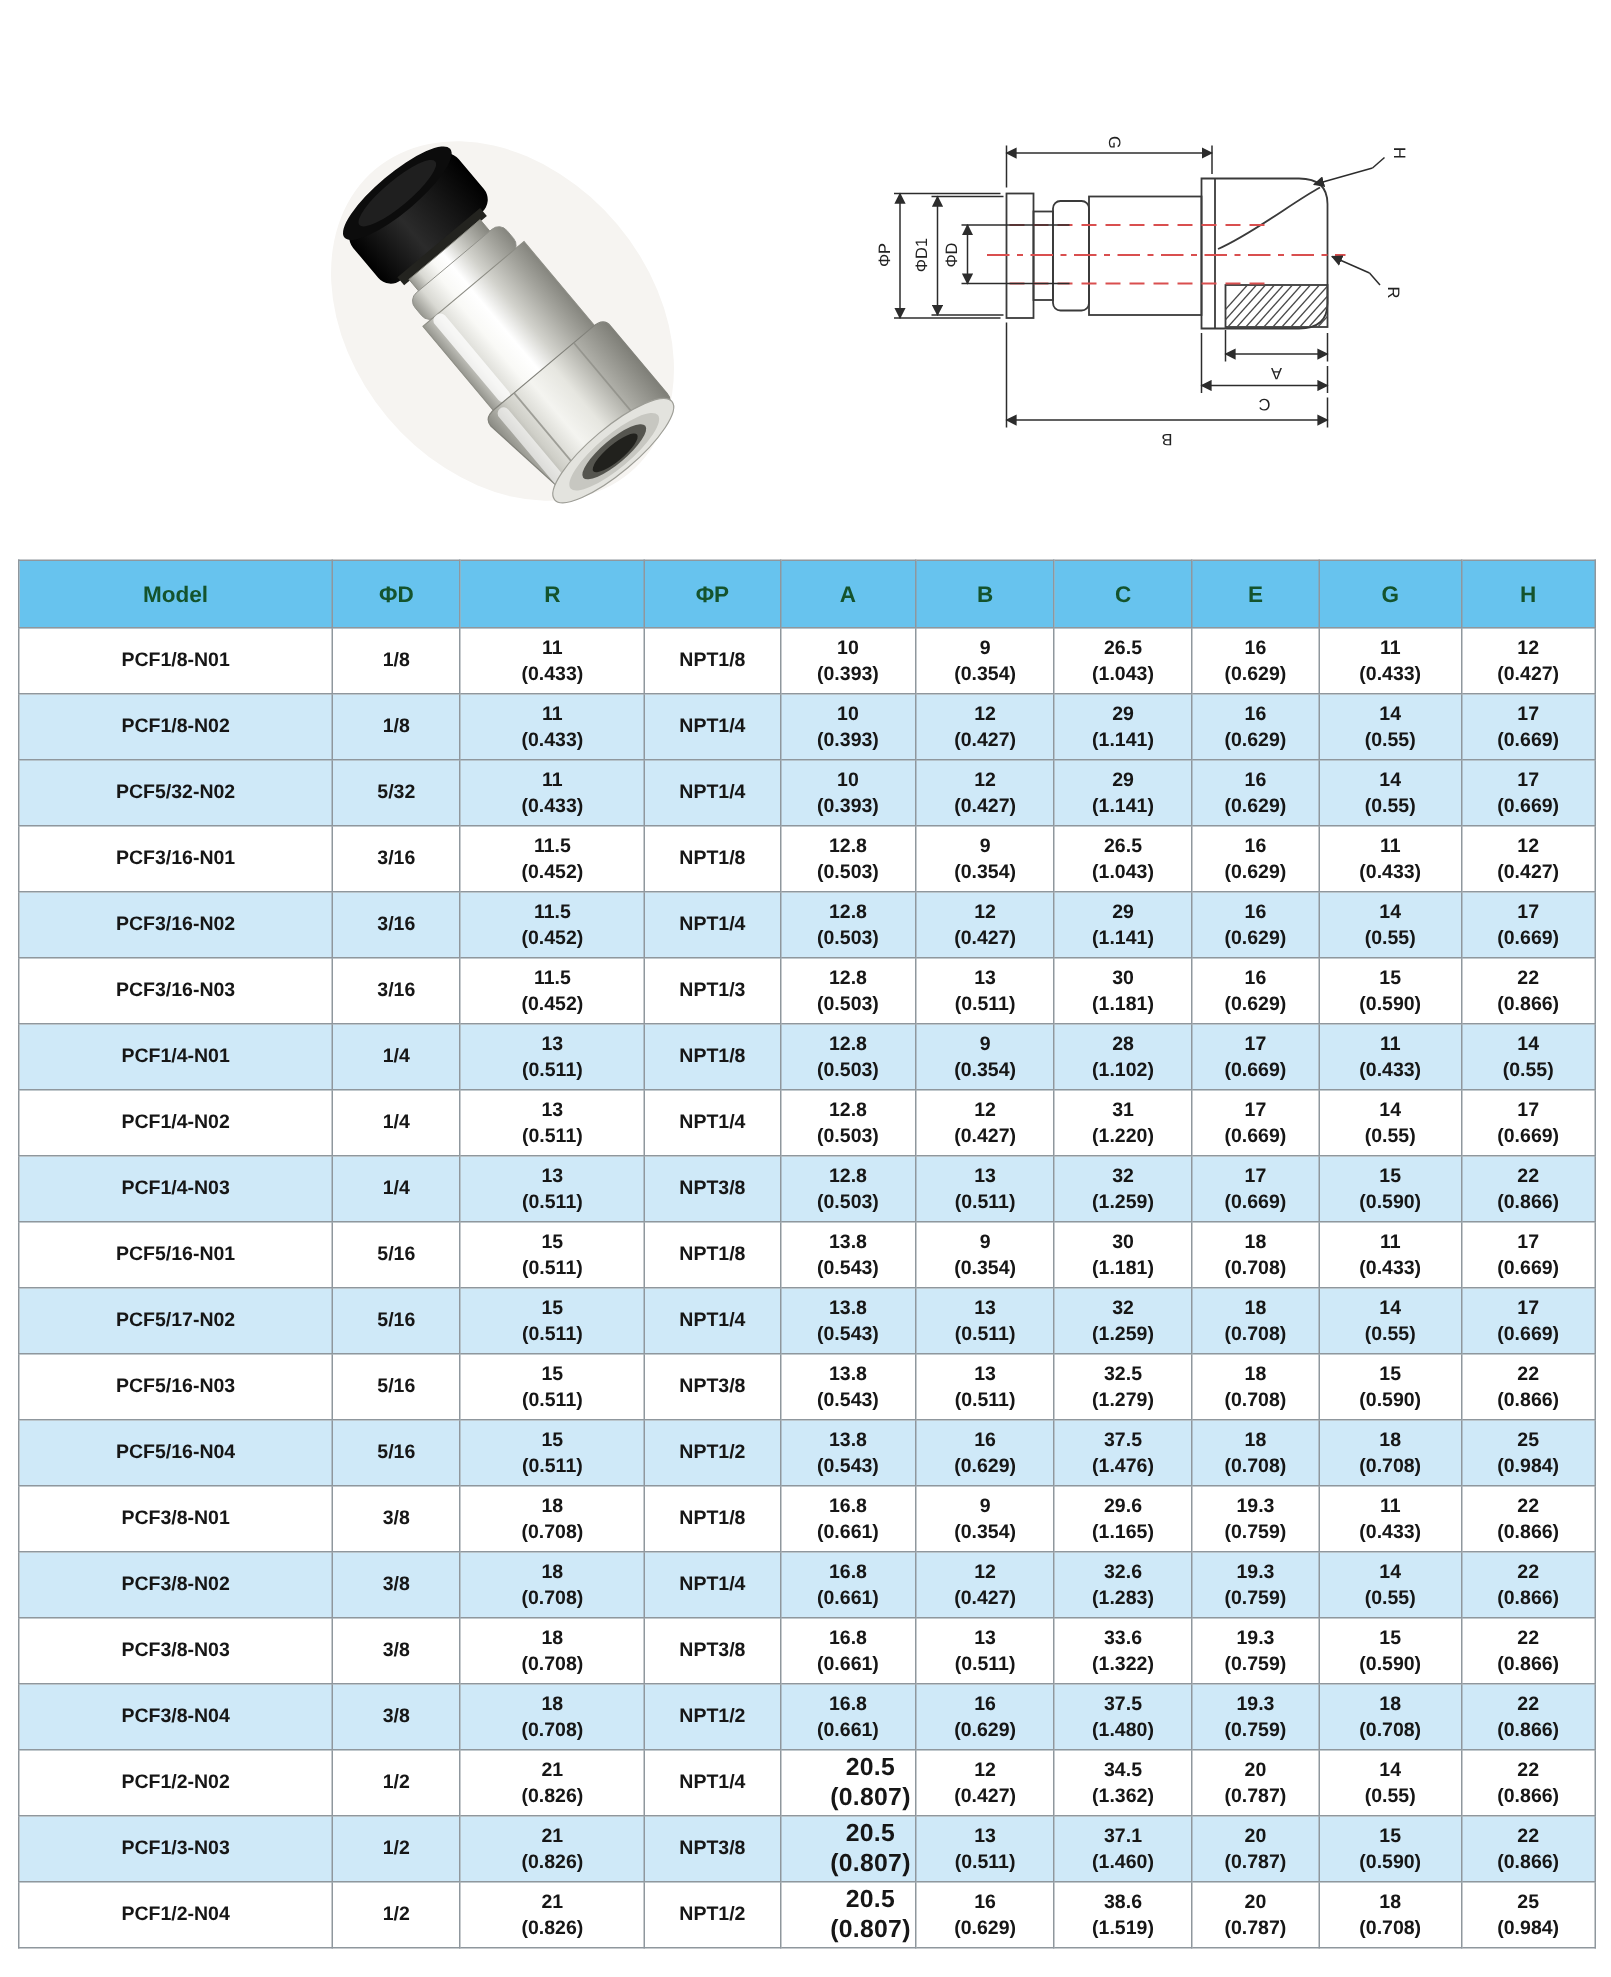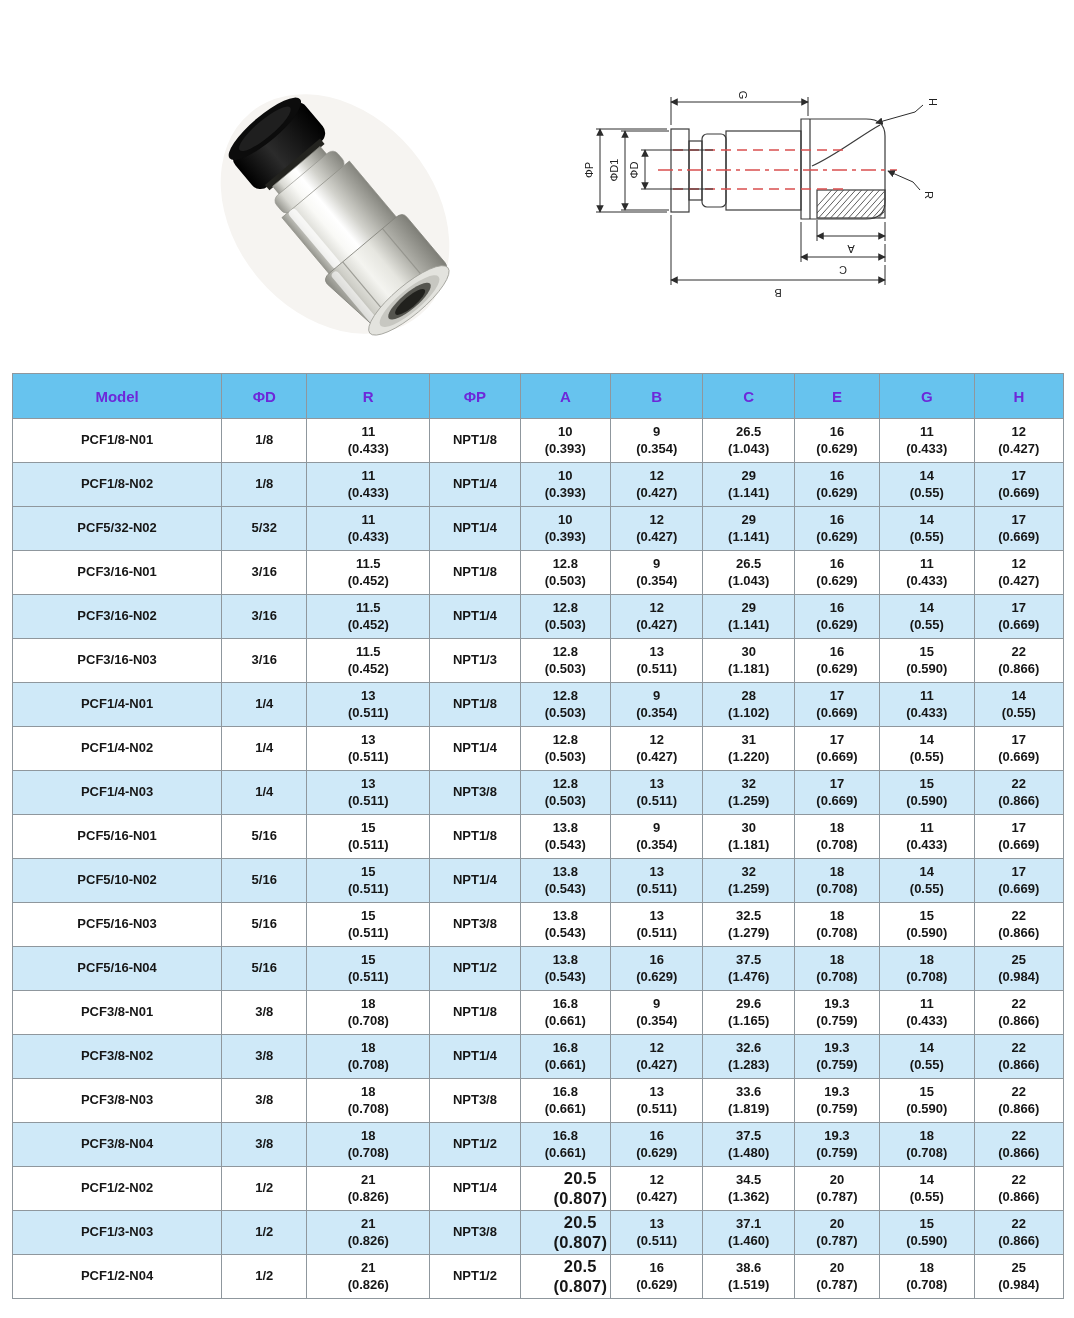--- a/index.html
+++ b/index.html
@@ -10,21 +10,21 @@
   .top-section { position:relative; width:1074px; height:373px; background:#fff; }
   .photo-wrap { position:absolute; left:203px; top:82px; width:268px; height:264px; }
   .drawing-wrap { position:absolute; left:563px; top:62px; width:392px; height:260px; }
   .photo-wrap svg, .drawing-wrap svg { width:100%; height:100%; display:block; }
 
   table.spec {
     position:absolute; top:373px; left:12px; width:1052px;
     border-collapse:collapse; table-layout:fixed;
   }
   table.spec th {
-    background:#67c3ee; color:#6d28d9;
+    background:#67c3ee; color:#14532d;
     font-size:15px; font-weight:bold; text-align:center;
     height:44px; border:1px solid #8f979d; padding:0 2px;margin-top:44px;
   }
   table.spec td {
     background:#ffffff; color:#161616;
     font-size:13px; font-weight:bold; text-align:center; vertical-align:middle;
     height:41px; border:1px solid #8f979d; padding:1px 2px;
     white-space:pre-line; line-height:1.3;
   }
   table.spec tr.alt td { background:#cfe9f8; }
@@ -390,21 +390,21 @@
         <td>30
 (1.181)</td>
         <td>18
 (0.708)</td>
         <td>11
 (0.433)</td>
         <td>17
 (0.669)</td>
       </tr>
       <tr class="alt">
-        <td>PCF5/10-N02</td>
+        <td>PCF5/17-N02</td>
         <td>5/16</td>
         <td>15
 (0.511)</td>
         <td>NPT1/4</td>
         <td>13.8
 (0.543)</td>
         <td>13
 (0.511)</td>
         <td>32
 (1.259)</td>
@@ -495,21 +495,21 @@
         <td>PCF3/8-N03</td>
         <td>3/8</td>
         <td>18
 (0.708)</td>
         <td>NPT3/8</td>
         <td>16.8
 (0.661)</td>
         <td>13
 (0.511)</td>
         <td>33.6
-(1.819)</td>
+(1.322)</td>
         <td>19.3
 (0.759)</td>
         <td>15
 (0.590)</td>
         <td>22
 (0.866)</td>
       </tr>
       <tr class="alt">
         <td>PCF3/8-N04</td>
         <td>3/8</td>

